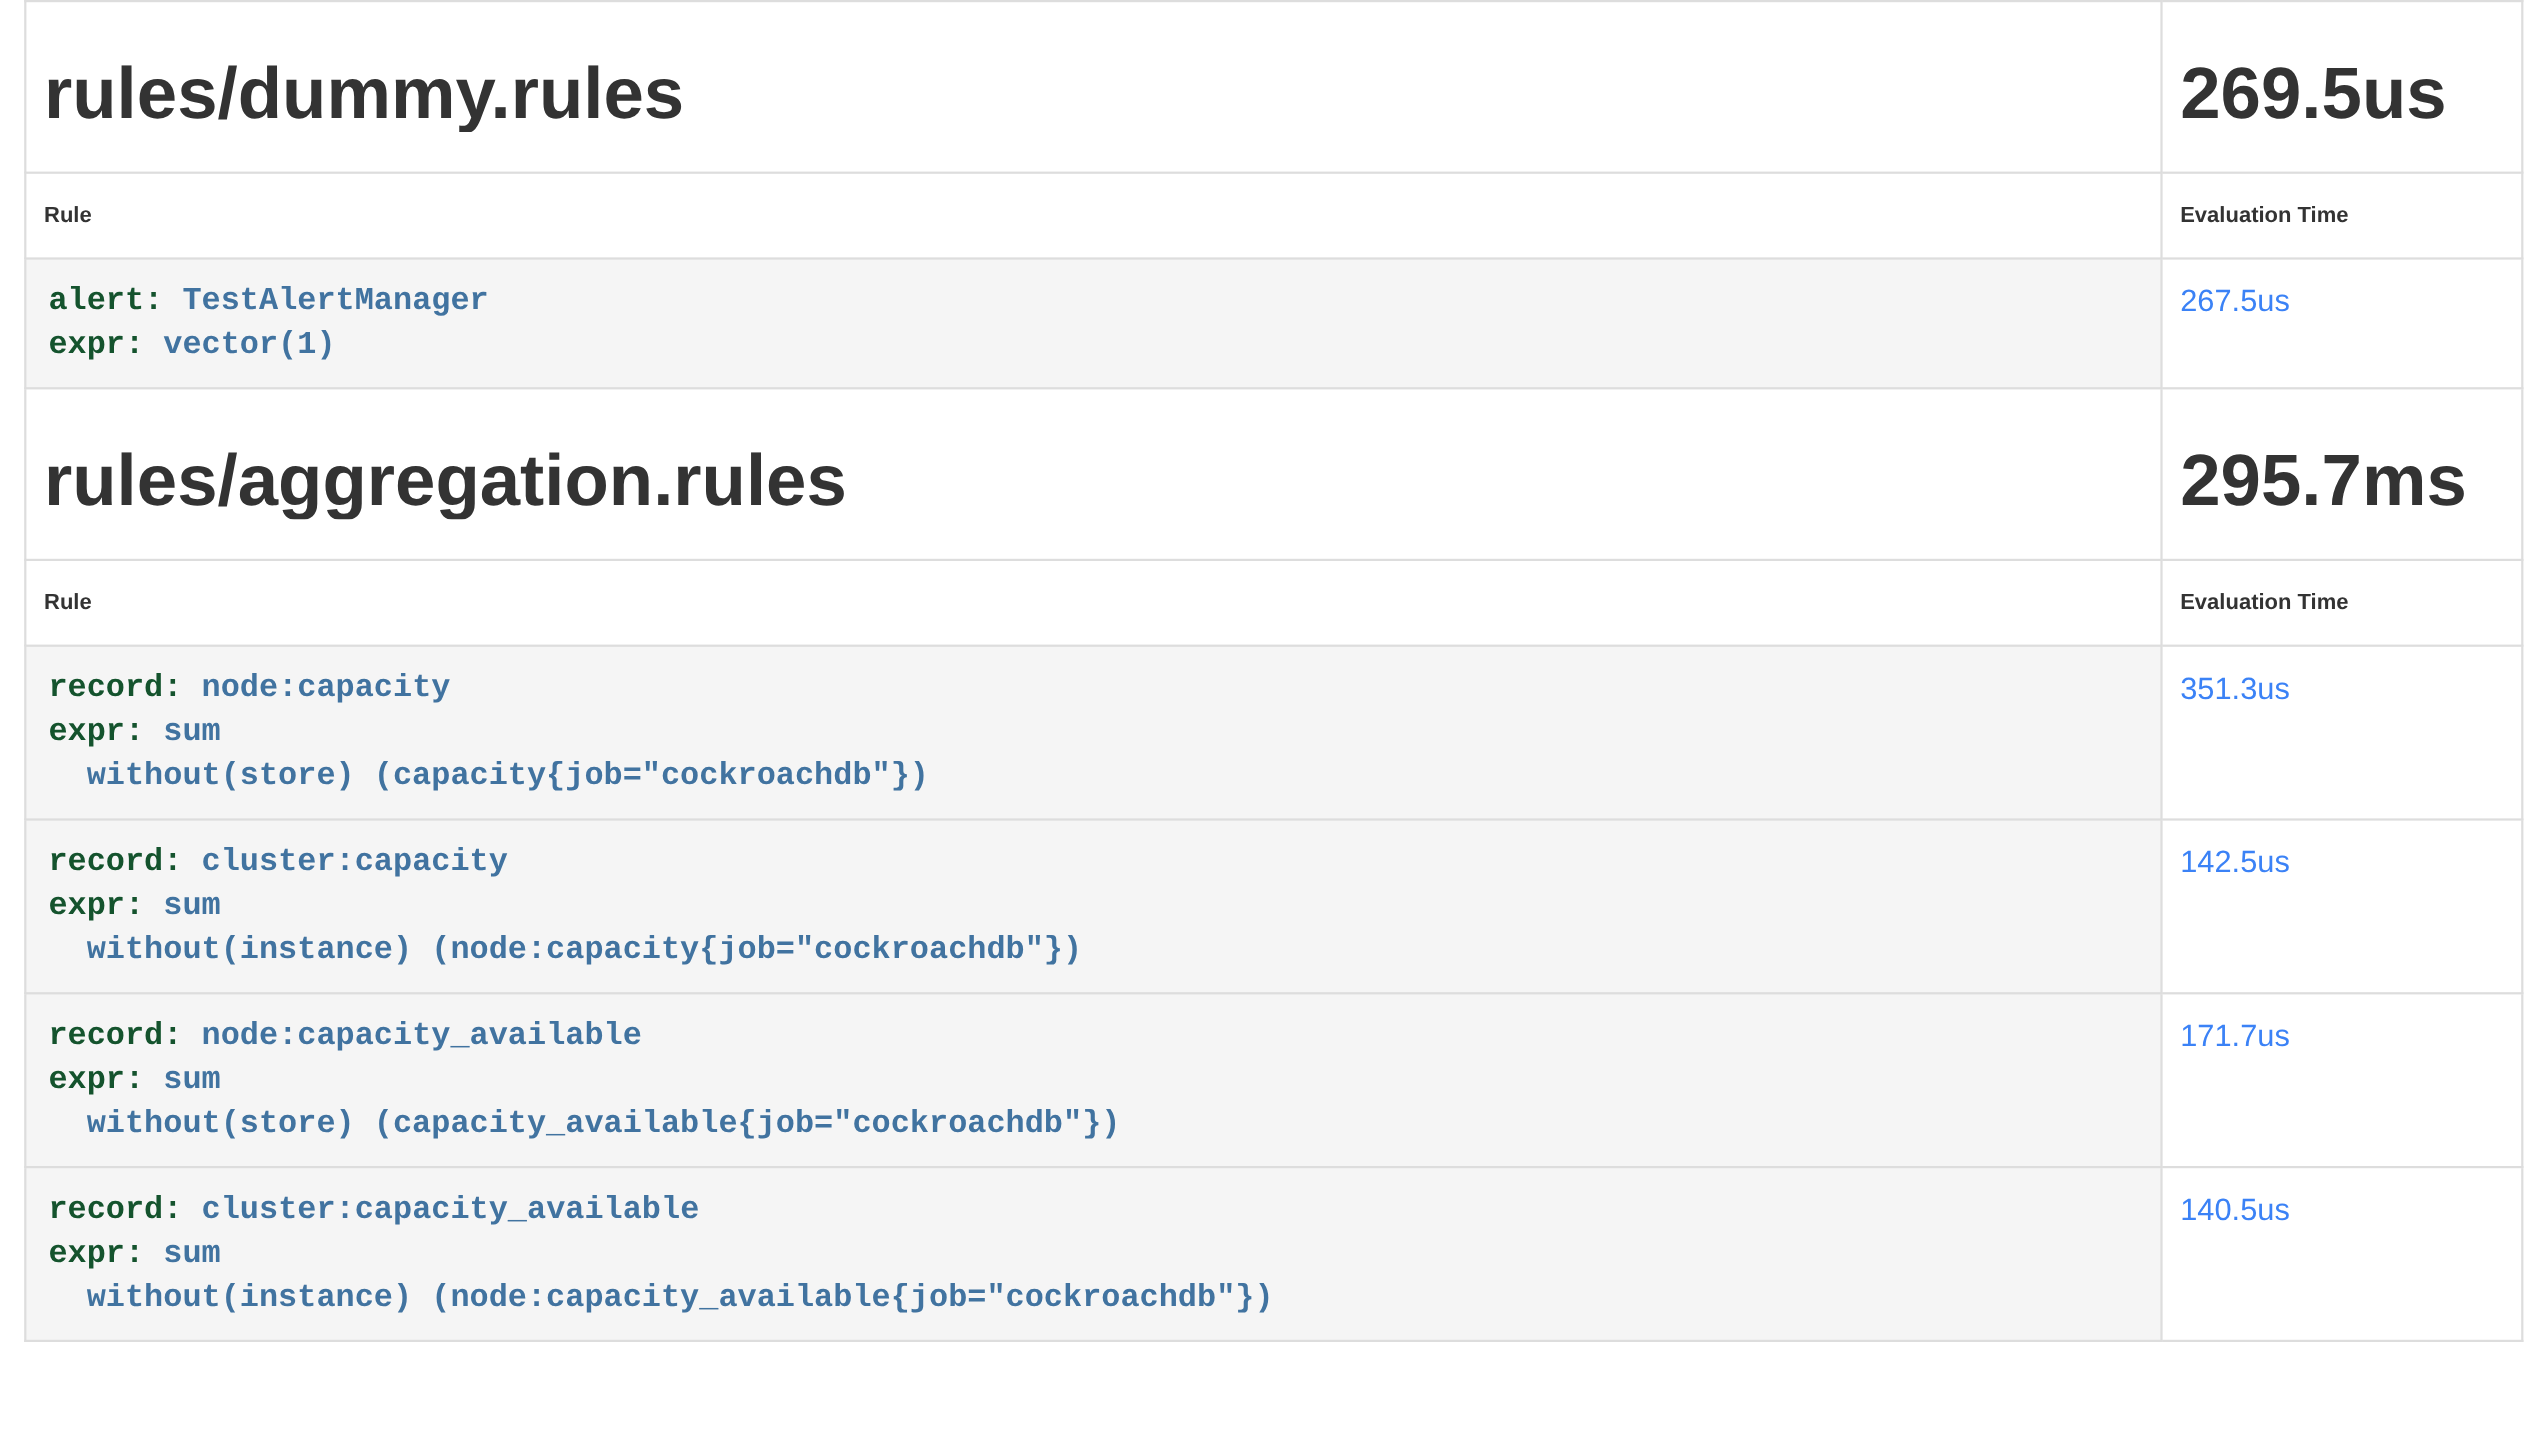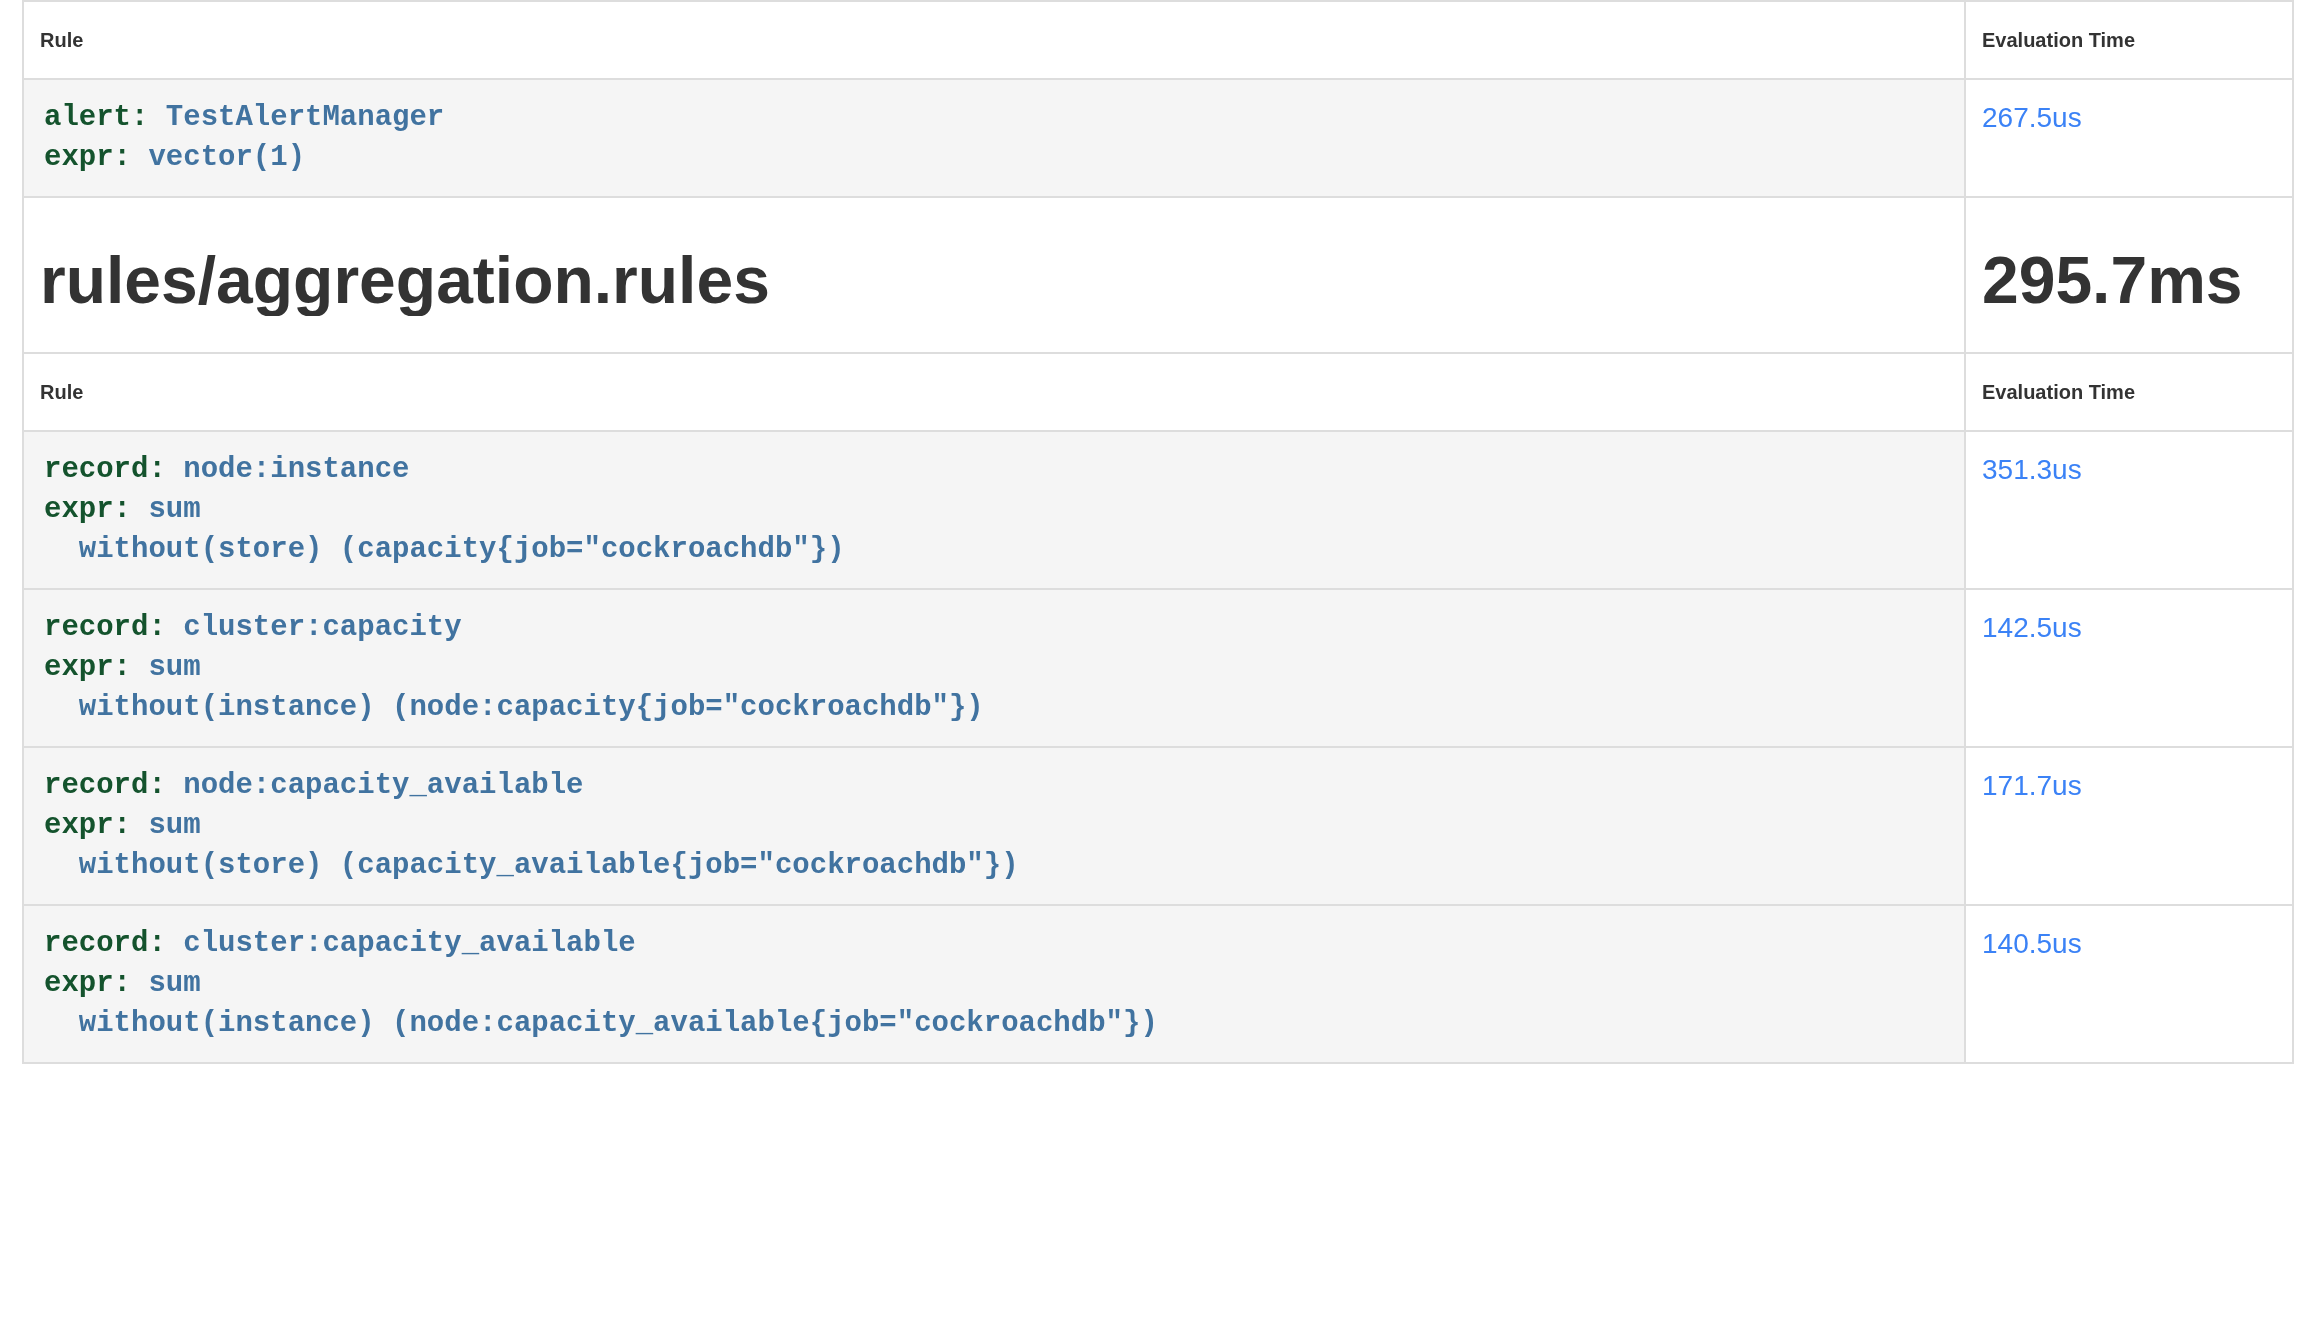--- a/index.html
+++ b/index.html
@@ -88,20 +88,28 @@
 <body>
 
 <div class="container">
 
   <table class="rules-table">
     <colgroup>
       <col class="col-rule">
       <col class="col-eval">
     </colgroup>
     <tbody id="rules-tbody">
+        <tr class="group-row">
+          <td class="group-cell">
+            <div class="group-h2">rules/dummy.rules</div>
+          </td>
+          <td class="group-cell">
+            <div class="group-h2">269.5us</div>
+          </td>
+        </tr>
         <tr class="colhead-row">
           <td class="colhead-cell">Rule</td>
           <td class="colhead-cell">Evaluation Time</td>
         </tr>
         <tr class="rule-row">
           <td class="rule-cell">
             <pre class="rule-code"><span class="code-plain">alert: </span><a class="code-link" href="#">TestAlertManager</a>
 <span class="code-plain">expr: </span><a class="code-link" href="#">vector(1)</a></pre>
           </td>
           <td class="eval-cell">267.5us</td>
@@ -113,21 +121,21 @@
           <td class="group-cell">
             <div class="group-h2">295.7ms</div>
           </td>
         </tr>
         <tr class="colhead-row">
           <td class="colhead-cell">Rule</td>
           <td class="colhead-cell">Evaluation Time</td>
         </tr>
         <tr class="rule-row">
           <td class="rule-cell">
-            <pre class="rule-code"><span class="code-plain">record: </span><a class="code-link" href="#">node:instance</a>
+            <pre class="rule-code"><span class="code-plain">record: </span><a class="code-link" href="#">node:capacity</a>
 <span class="code-plain">expr: </span><a class="code-link" href="#">sum</a>
 <a class="code-link" href="#">  without(store) (capacity{job="cockroachdb"})</a></pre>
           </td>
           <td class="eval-cell">351.3us</td>
         </tr>
         <tr class="rule-row">
           <td class="rule-cell">
             <pre class="rule-code"><span class="code-plain">record: </span><a class="code-link" href="#">cluster:capacity</a>
 <span class="code-plain">expr: </span><a class="code-link" href="#">sum</a>
 <a class="code-link" href="#">  without(instance) (node:capacity{job="cockroachdb"})</a></pre>

